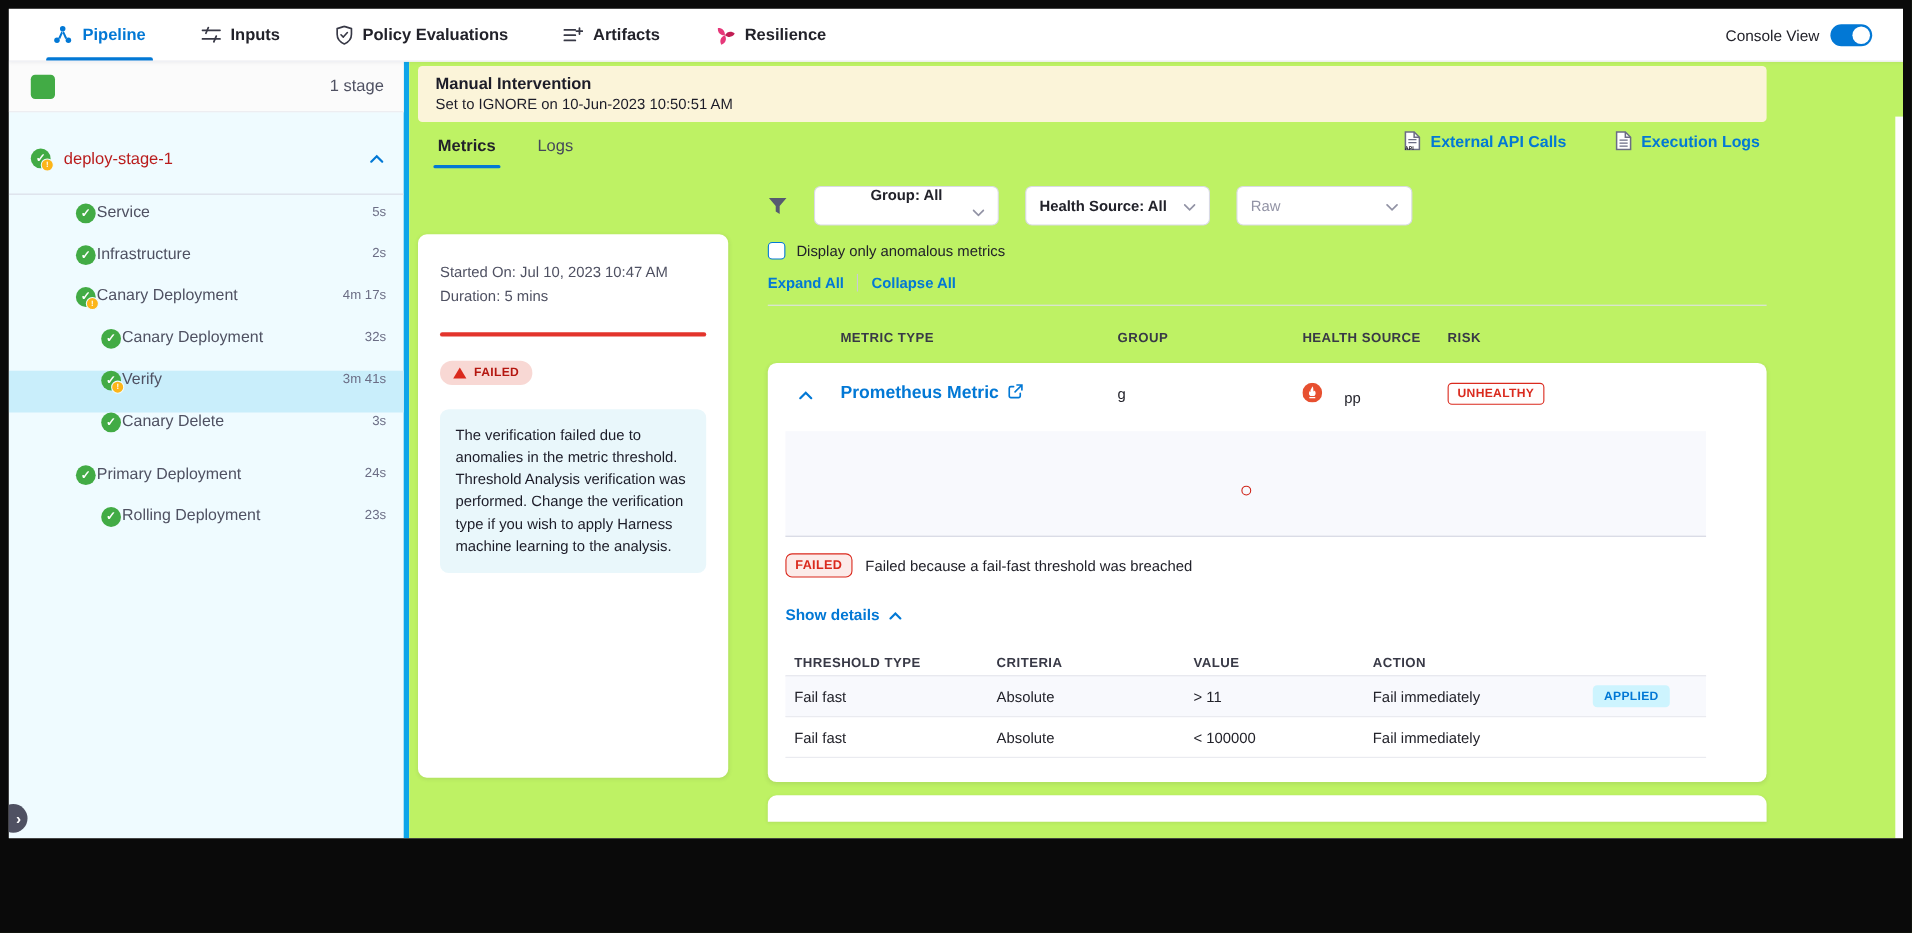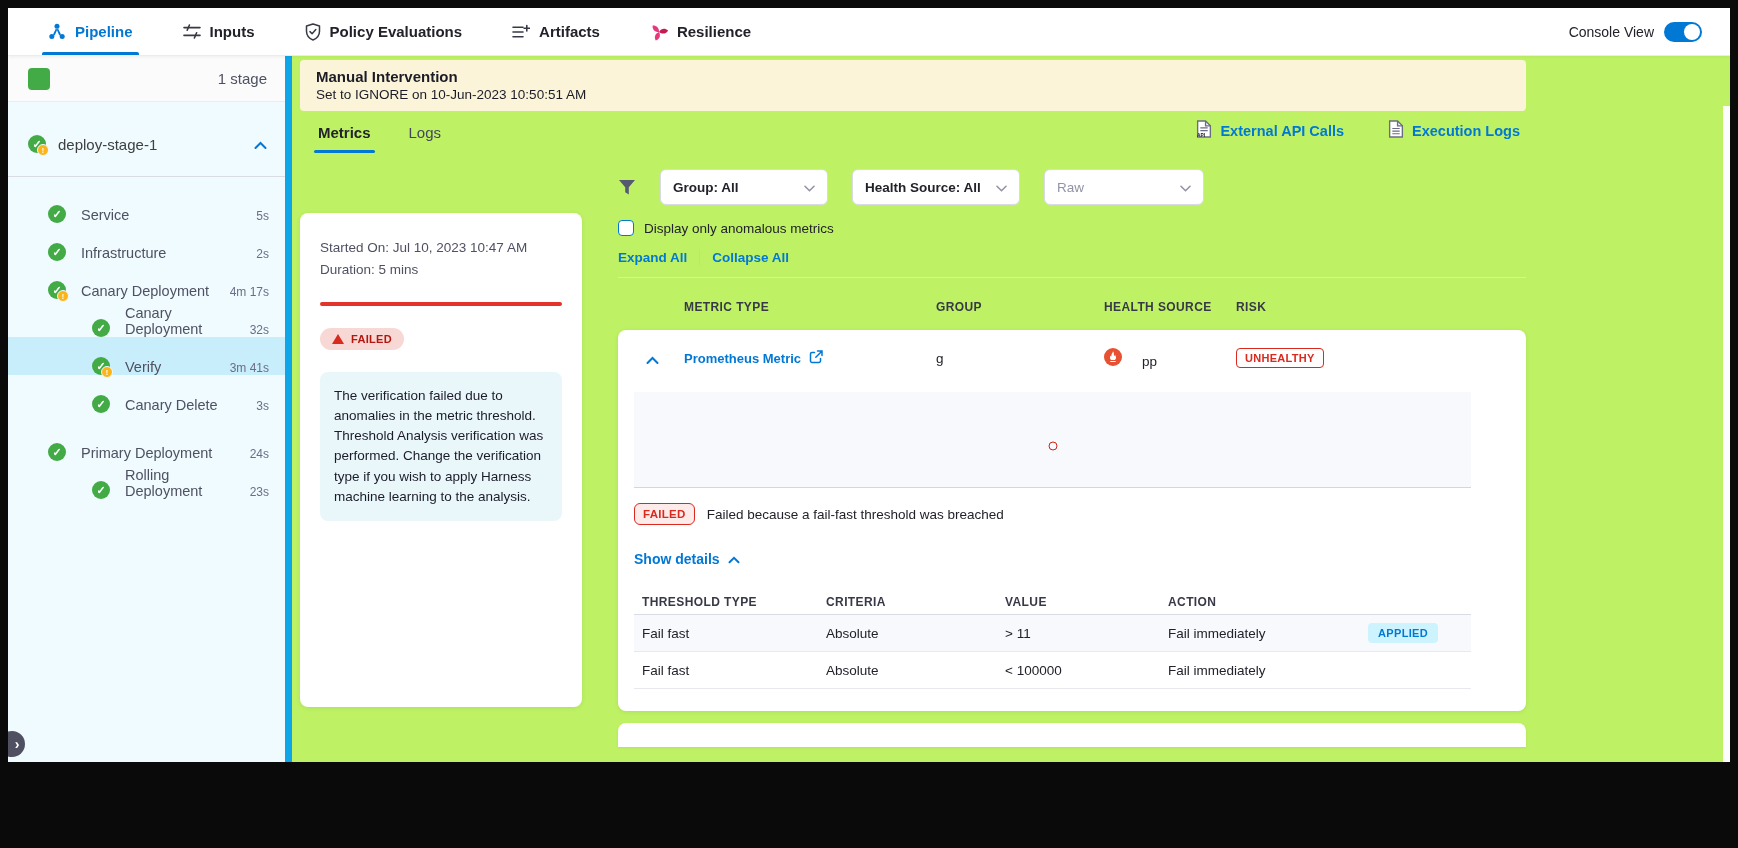--- a/index.html
+++ b/index.html
@@ -13,29 +13,29 @@
   .nav-tab .nicon { display:inline-flex; }
   .nav-tab.active { color:#0278d5; }
   .nav-tab.active::after { content:""; position:absolute; left:-6px; right:-6px; bottom:0; height:3px; background:#0278d5; border-radius:2px 2px 0 0; }
   .console { margin-left:auto; display:flex; align-items:center; gap:10px; font-size:14px; color:#22222a; }
   .toggle { width:38px; height:20px; border-radius:10px; background:#0278d5; position:relative; cursor:pointer; flex:none; }
   .toggle .knob { position:absolute; top:2px; right:2px; width:16px; height:16px; border-radius:50%; background:#fff; }
 
   .body-row { display:flex; height:706px; }
 
   
-  .sidebar { width:284px; flex:none; background:#effbff; display:flex; flex-direction:column; position:relative; border-right:7px solid #0ea5e9; }
+  .sidebar { width:364px; flex:none; background:#effbff; display:flex; flex-direction:column; position:relative; border-right:5px solid #0ea5e9; }
   .sb-head { height:46px; background:#fbfbfb; border-bottom:1px solid #ebecf0; display:flex; align-items:center; padding:0 18px 0 20px; }
   .stage-square { width:22px; height:22px; border-radius:4px; background:#42ab45; cursor:pointer; }
   .stage-count { margin-left:auto; font-size:15px; color:#4f5162; }
-  .stage-row { display:flex; align-items:center; gap:12px; padding:0 18px 0 20px; height:40px; margin-top:22px; font-size:15px; color:#404040; cursor:pointer; }
+  .stage-row { display:flex; align-items:center; gap:12px; padding:0 18px 0 20px; height:40px; margin-top:22px; font-size:15px; color:#b91c1c; cursor:pointer; }
   .stage-row .chev { margin-left:auto; color:#0278d5; }
   .sb-divider { height:1px; background:#d9dbe5; margin:12px 0 8px 0; }
   .steps { display:flex; flex-direction:column; }
-  .step { display:flex; align-items:flex-end; gap:15px; height:38px; padding:0 16px 0 40px; font-size:14.5px; color:#4f5162; cursor:pointer; }
+  .step { display:flex; align-items:flex-start; gap:1px; height:38px; padding:0 16px 0 61px; font-size:14.5px; color:#4f5162; cursor:pointer; }
   .step.ind { padding-left:84px; }
   .step.gap { margin-top:10px; }
   .step.sel { background:#c9eefb; }
   .step .dur { margin-left:auto; font-size:12px; color:#6b6d85; }
   .step-icon { position:relative; width:18px; height:18px; border-radius:50%; background:#42ab45; display:inline-flex; align-items:center; justify-content:center; flex:none; }
   .step-icon::before { content:"\2713"; color:#fff; font-size:11px; font-weight:700; line-height:1; }
   .st-warning .step-icon::after { content:"!"; position:absolute; right:-3px; bottom:-3px; width:10px; height:10px; border-radius:50%; background:#fcb519; border:1px solid #effbff; color:#fff; font-size:7px; font-weight:700; display:flex; align-items:center; justify-content:center; }
   .collapse-btn { position:absolute; left:-9px; bottom:5px; width:26px; height:26px; border-radius:50%; background:#4f5162; color:#fff; border:none; font-size:14px; font-weight:700; cursor:pointer; padding-left:10px; line-height:1; }
 
   
@@ -61,33 +61,33 @@
   .failed-pill { margin-top:22px; display:inline-flex; align-items:center; gap:7px; background:#f8d8d4; border-radius:12px; padding:5px 12px; font-size:11px; font-weight:700; color:#b41710; letter-spacing:.3px; }
   .warn-tri { width:0; height:0; border-left:6px solid transparent; border-right:6px solid transparent; border-bottom:10px solid #da291d; }
   .info-box { margin-top:22px; background:#e9f7fb; border-radius:8px; padding:14px 14px; font-size:13.5px; color:#1c1c28; line-height:1.5; }
 
   
   .metrics-panel { flex:1; min-width:0; }
   .filter-row { display:flex; align-items:center; gap:24px; }
   .funnel { display:inline-flex; flex:none; cursor:pointer; }
   .dd { height:36px; background:#fff; border:1px solid #d9dae5; border-radius:6px; display:flex; align-items:center; padding:0 12px; font-size:13.5px; font-weight:700; color:#22222a; cursor:pointer; }
   .dd .dchev { margin-left:auto; color:#9293a5; }
-  .dd.g { width:168px; } .dd.h { width:168px; } .dd.r { width:160px; font-weight:400; color:#9293a5; }
+  .dd.g { width:168px;flex-direction:column; } .dd.h { width:168px; } .dd.r { width:160px; font-weight:400; color:#9293a5; }
   .check-row { display:flex; align-items:center; gap:10px; margin-top:15px; font-size:13.5px; color:#22222a; }
   .checkbox { width:16px; height:16px; border:1.6px solid #0278d5; border-radius:4px; background:#fff; cursor:pointer; flex:none; }
   .ec-row { display:flex; align-items:center; gap:12px; margin-top:13px; font-size:13.5px; font-weight:700; color:#0278d5; }
   .ec-row .lnk { cursor:pointer; }
   .ec-row .vdiv { width:1px; height:16px; background:#c9cbd6; }
   .panel-div { height:1px; background:#dfe1e8; margin-top:12px; }
 
   .mheader { display:grid; grid-template-columns:252px 168px 132px 1fr; padding-left:66px; margin-top:22px; font-size:12px; font-weight:700; color:#383946; letter-spacing:.4px; }
   .metric-card { margin-top:16px; background:#fff; border-radius:8px; box-shadow:0 1px 4px rgba(40,41,61,.1); padding:0 16px 22px; }
   .metric-row { position:relative; display:grid; grid-template-columns:252px 168px 132px 1fr; padding-left:50px; align-items:center; height:56px; }
   .metric-row .rowchev { position:absolute; left:12px; top:21px; color:#0278d5; cursor:pointer; }
-  .mname { display:flex; align-items:center; gap:8px; font-size:13px; font-weight:700; color:#0278d5; cursor:pointer; }
+  .mname { display:flex; align-items:center; gap:8px; font-size:16px; font-weight:700; color:#0278d5; cursor:pointer; }
   .mcell { font-size:13.5px; color:#22222a; }
   .hs-cell { display:flex; align-items:flex-end; gap:20px; font-size:13.5px; color:#22222a; }
   .risk-badge { justify-self:start; border:1px solid #da291d; color:#da291d; background:#fffdfd; font-size:11px; font-weight:700; letter-spacing:.3px; padding:3px 8px; border-radius:4px; }
 
   .detail-inner { margin-right:39px; }
   .chart-area { position:relative; height:96px; margin-top:6px; background:#f8f9fd; border-bottom:1px solid #d3d5e0; }
   .marker { position:absolute; width:9px; height:9px; border:1.6px solid #cf2318; border-radius:50%; background:transparent; transform:translate(-50%,-50%); cursor:pointer; }
   .legend-row { display:flex; align-items:center; gap:9px; margin-top:19px; font-size:13.5px; color:#1c1c28; }
   .legend-sq { width:10px; height:10px; background:#a3231e; flex:none; }
   .fail-row { display:flex; align-items:center; gap:12px; margin-top:15px; }

